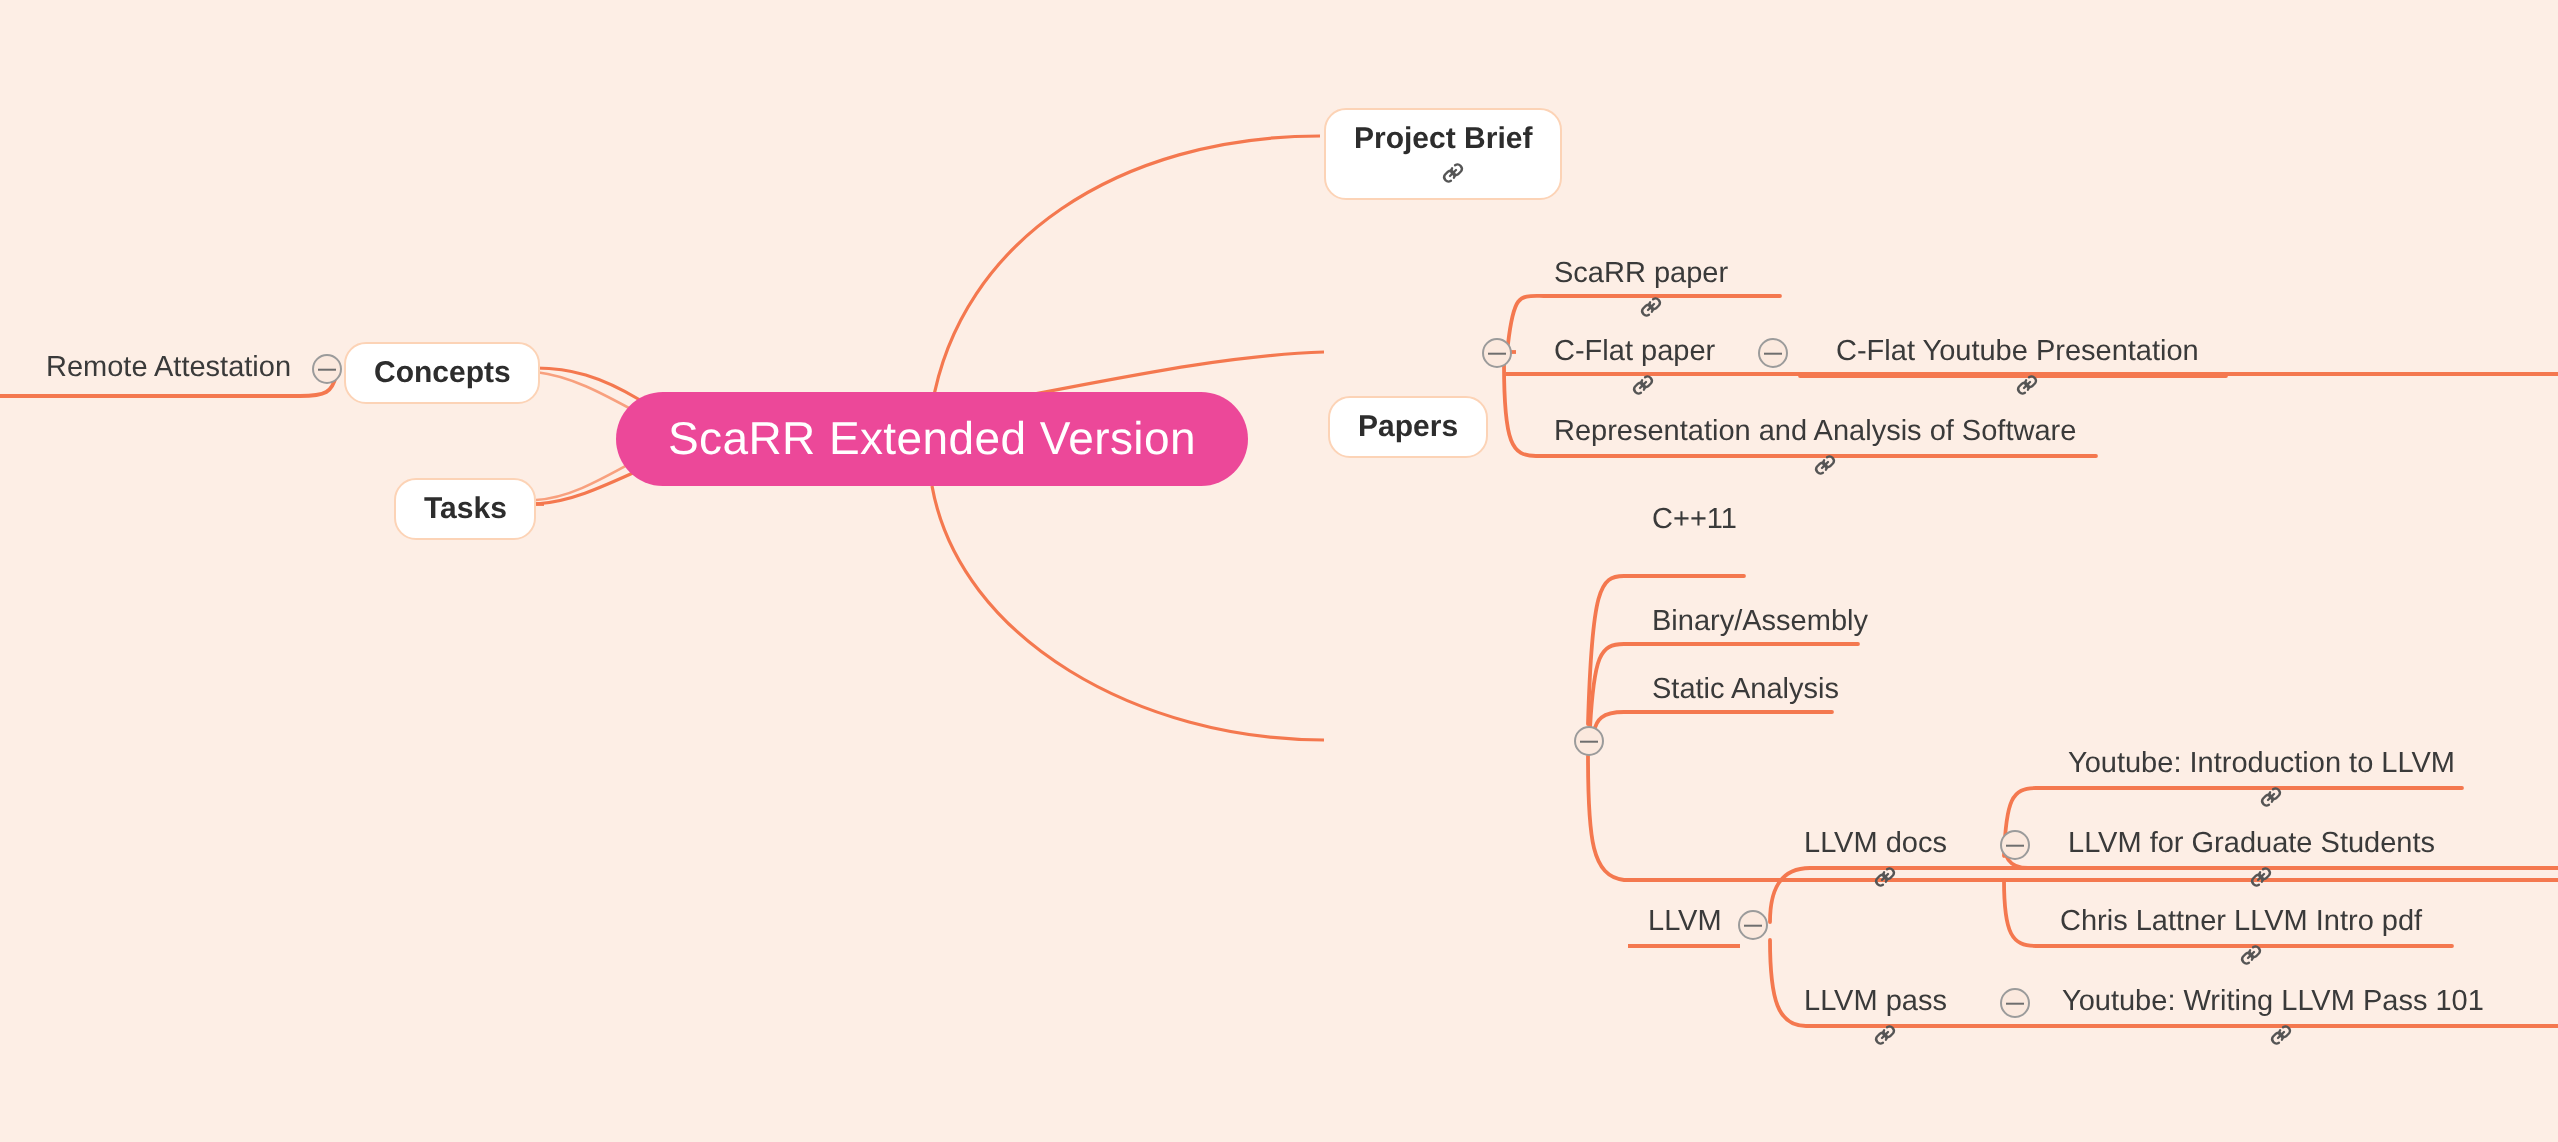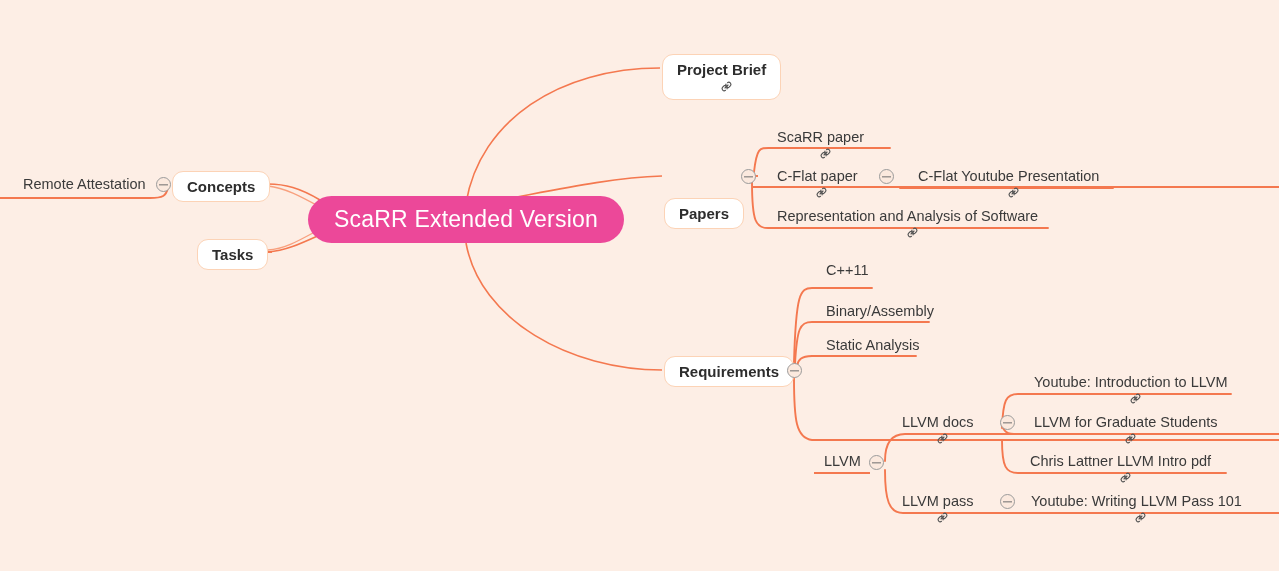--- a/index.html
+++ b/index.html
@@ -238,26 +238,23 @@
       <svg viewBox="0 0 16 16" width="15" height="15">
         <g fill="none" stroke="#555" stroke-width="1.25" stroke-linecap="round">
           <path d="M6.4 9.6 L9.6 6.4"></path>
           <path d="M9.1 3.9 a2.3 2.3 0 0 1 3.2 3.2 l-1.6 1.6 a2.3 2.3 0 0 1 -3.2 -3.2"></path>
           <path d="M6.9 12.1 a2.3 2.3 0 0 1 -3.2 -3.2 l1.6 -1.6 a2.3 2.3 0 0 1 3.2 3.2"></path>
         </g>
       </svg>
     </span>
   </div>
 
-  <div class="node boxed" style="left:664px; top:356px;">
-    <span class="label">Requirements</span>
-  </div>
   <div class="toggle" style="left:787px; top:363px;"></div>
 
-  <div class="node plain" style="left:826px; top:262px;">
+  <div class="node plain" style="left:826px; top:252px;">
     <span class="label">C++11</span>
   </div>
 
   <div class="node plain" style="left:826px; top:303px;">
     <span class="label">Binary/Assembly</span>
   </div>
 
   <div class="node plain" style="left:826px; top:337px;">
     <span class="label">Static Analysis</span>
   </div>

